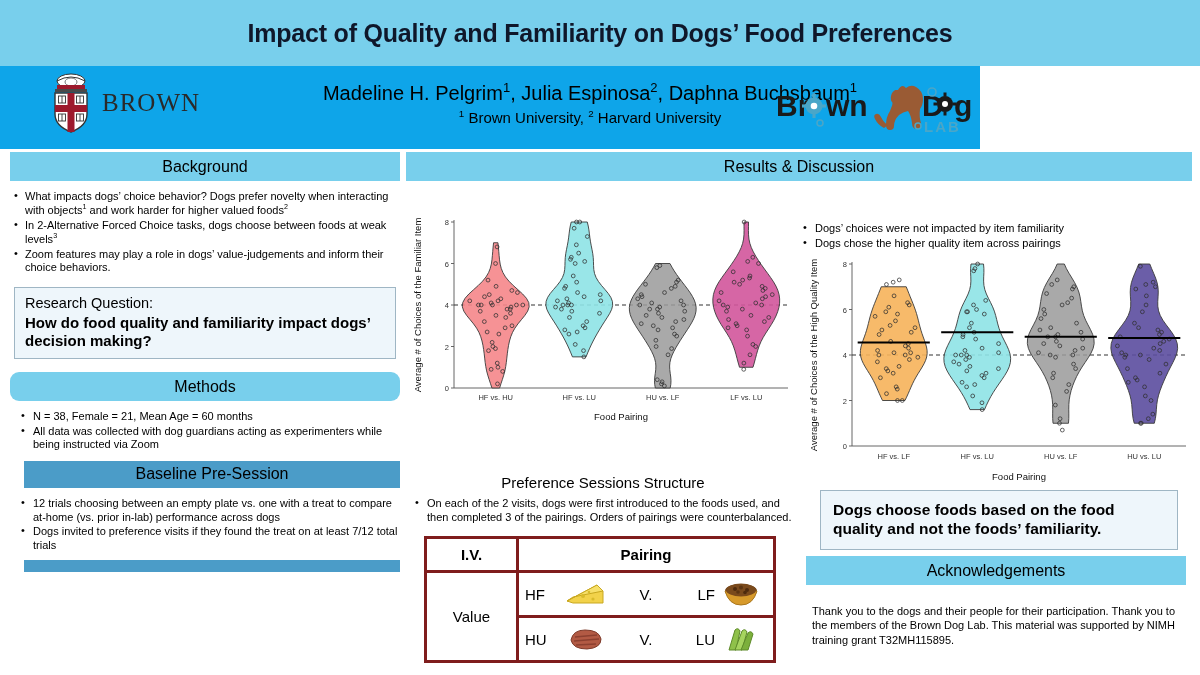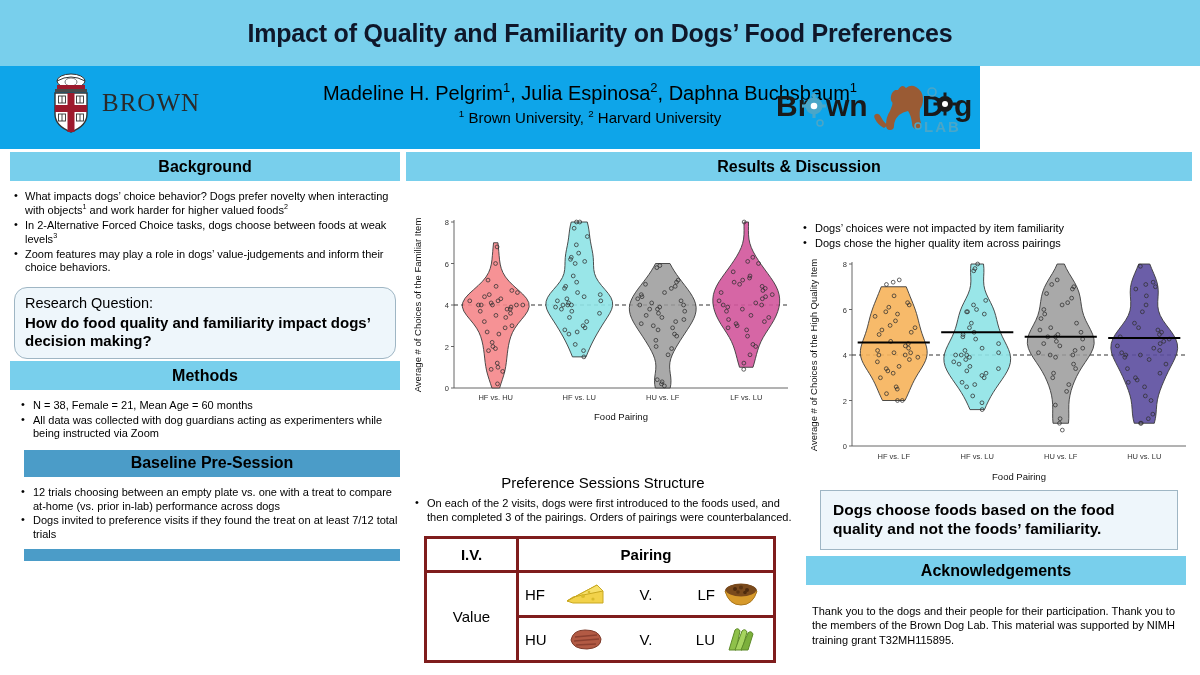--- a/index.html
+++ b/index.html
@@ -33,21 +33,21 @@
   .authors { position: absolute; left: 230px; top: 14px; width: 720px; text-align: center; }
   .authors .line1 { font-size: 20px; }
   .authors .line2 { font-size: 15px; margin-top: 3px; }
   sup { font-size: 0.65em; vertical-align: super; }
 
   .bdl-logo { position: absolute; right: 8px; top: 10px; width: 200px; height: 62px; }
   .bdl-text { font-family: "Liberation Sans", sans-serif; font-weight: bold; }
 
   
   .sec-header {
-    background:#78cfec; color:#000; font-weight:bold; font-size:16px;
+    background:#78cfec; color:#000; font-weight:normal; font-size:16px;
     display:flex; align-items:center; justify-content:center;
     height: 29px;
   }
   .sec-header.dark { background:#4b9cc8; }
 
   .col-left  { position:absolute; left:10px;  top:152px; width:390px; }
 
   .body-text { font-size: 11px; line-height: 1.24; }
   ul.bl { list-style: none; }
   ul.bl > li { position: relative; padding-left: 11px; margin-bottom: 1px; }
@@ -180,26 +180,26 @@
     <div class="sec-header">
       <span>Background</span>
     </div>
 
     <ul class="bl body-text" style="margin-top:9px; padding-left:4px;">
       <li><span>What impacts dogs’ choice behavior? Dogs prefer novelty when interacting with objects<sup>1</sup> and work harder for higher valued foods<sup>2</sup></span></li>
       <li><span>In 2-Alternative Forced Choice tasks, dogs choose between foods at weak levels<sup>3</sup></span></li>
       <li><span>Zoom features may play a role in dogs’ value-judgements and inform their choice behaviors.</span></li>
     </ul>
 
-    <div class="callout" style="margin-top:12px; margin-left:4px; width:382px; height:72px;border-radius:13px;">
+    <div class="callout" style="margin-top:12px; margin-left:4px; width:382px; height:72px;">
       <div class="q-lead">Research Question:</div>
       <div class="q-bold">How do food quality and familiarity impact dogs’ decision making?</div>
     </div>
 
-    <div class="sec-header" style="margin-top:2px;">
+    <div class="sec-header" style="margin-top:13px;border-radius:9px;">
       <span>Methods</span>
     </div>
 
     <ul class="bl wide body-text" style="margin-top:9px; padding-left:8px;">
       <li><span>N = 38, Female = 21, Mean Age = 60 months</span></li>
       <li><span>All data was collected with dog guardians acting as experimenters while being instructed via Zoom</span></li>
     </ul>
 
     <div class="sec-header dark" style="margin-top:9px; margin-left:14px; width:376px; height:27px;">
       <span>Baseline Pre-Session</span>

